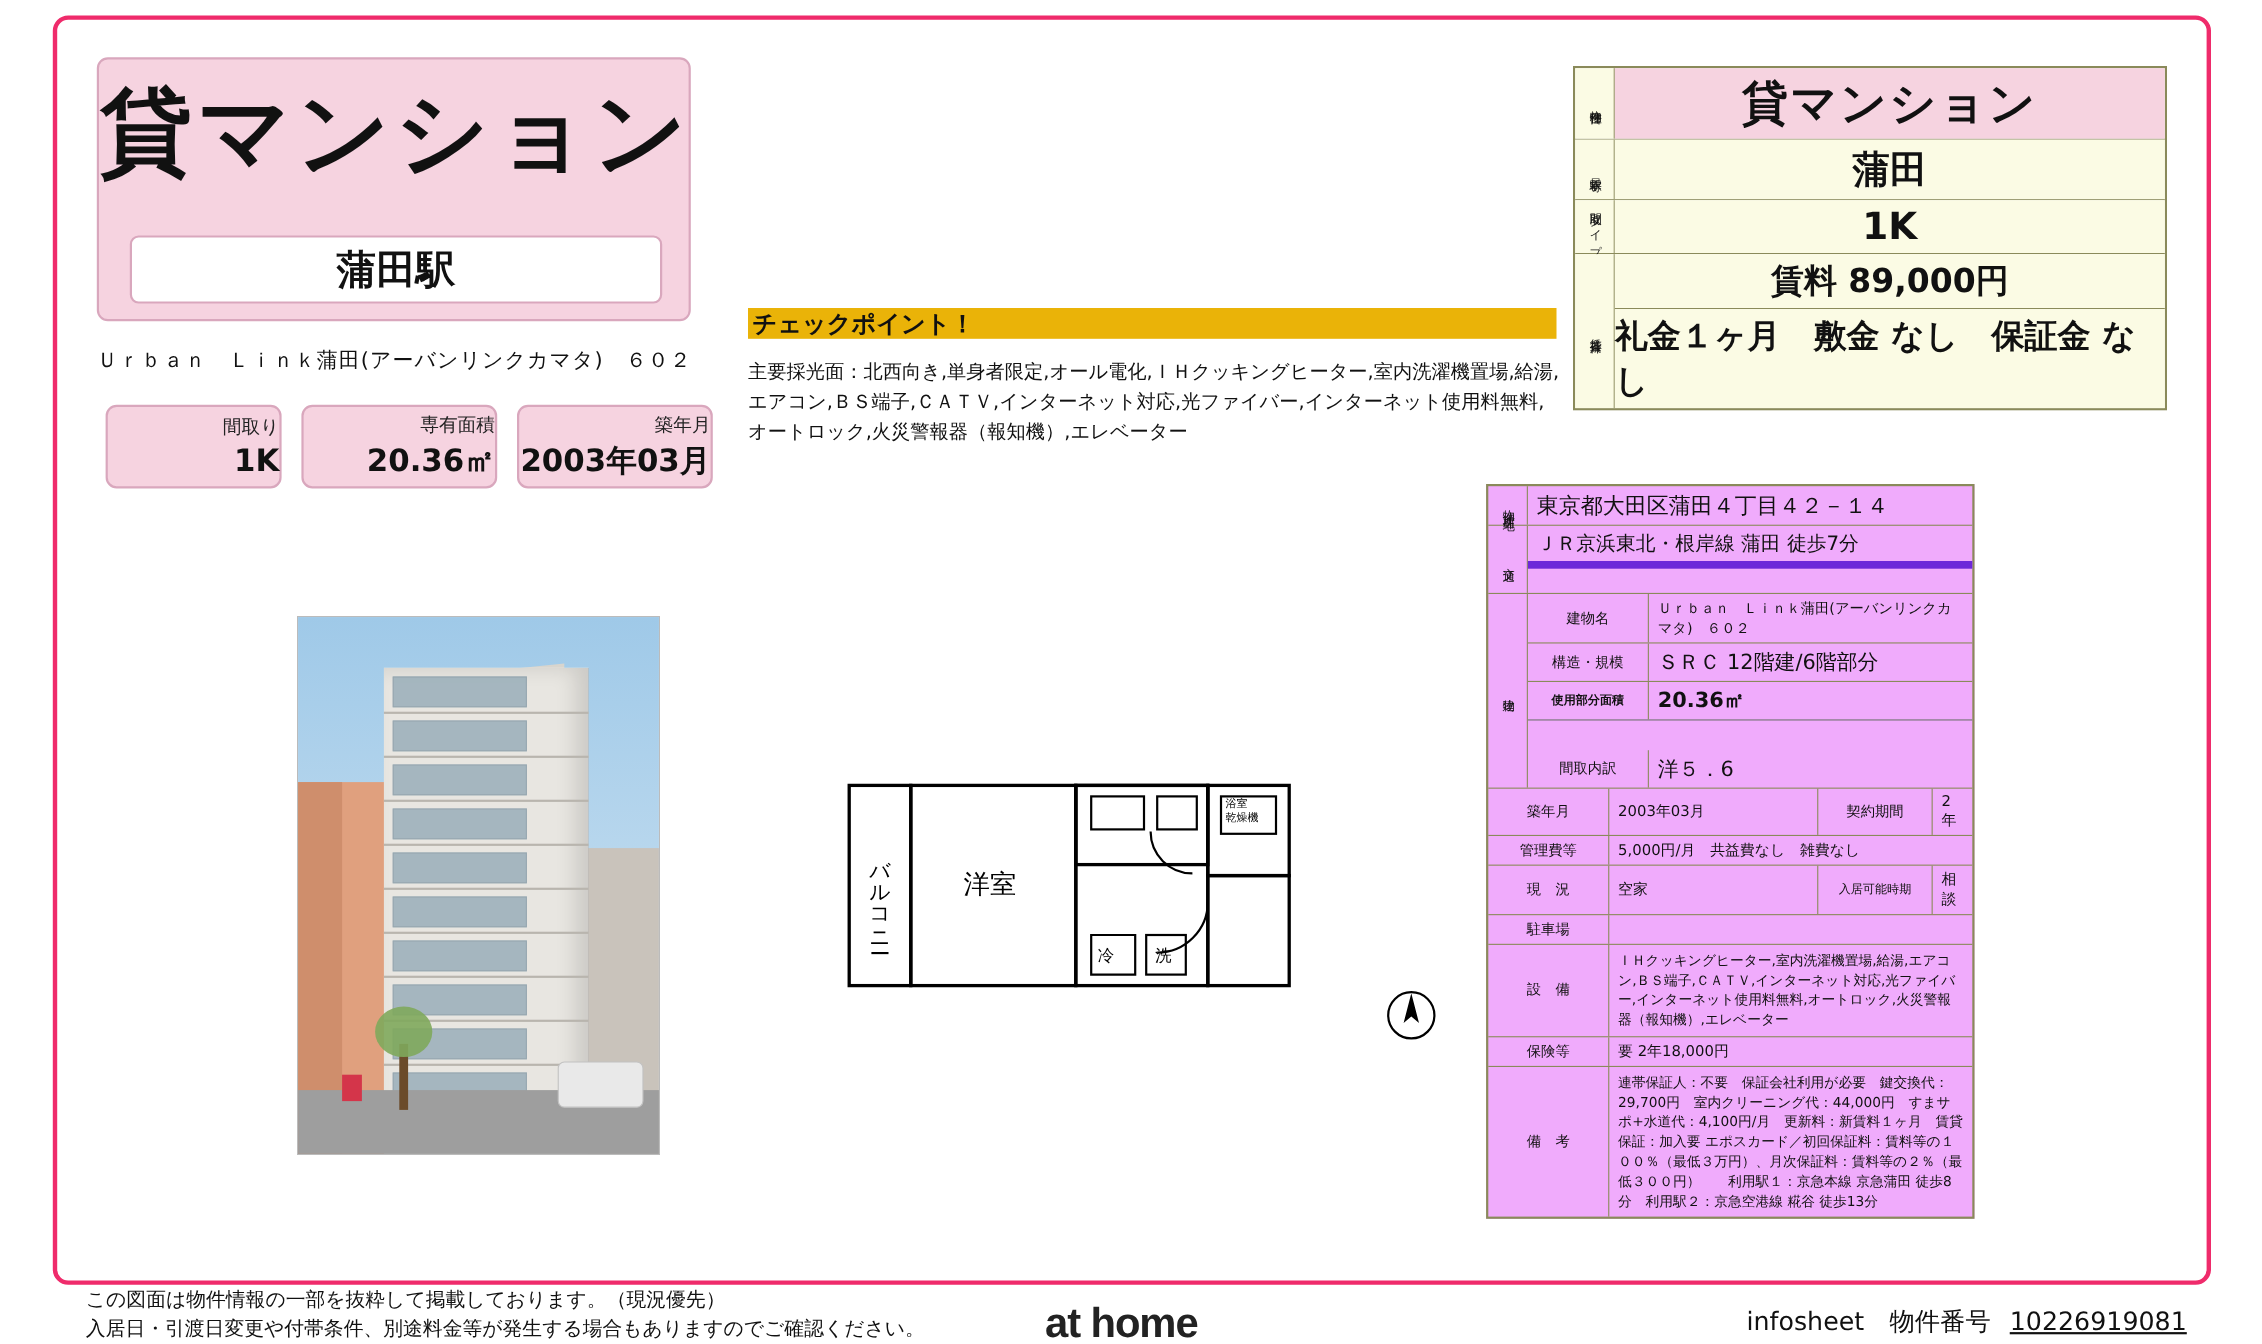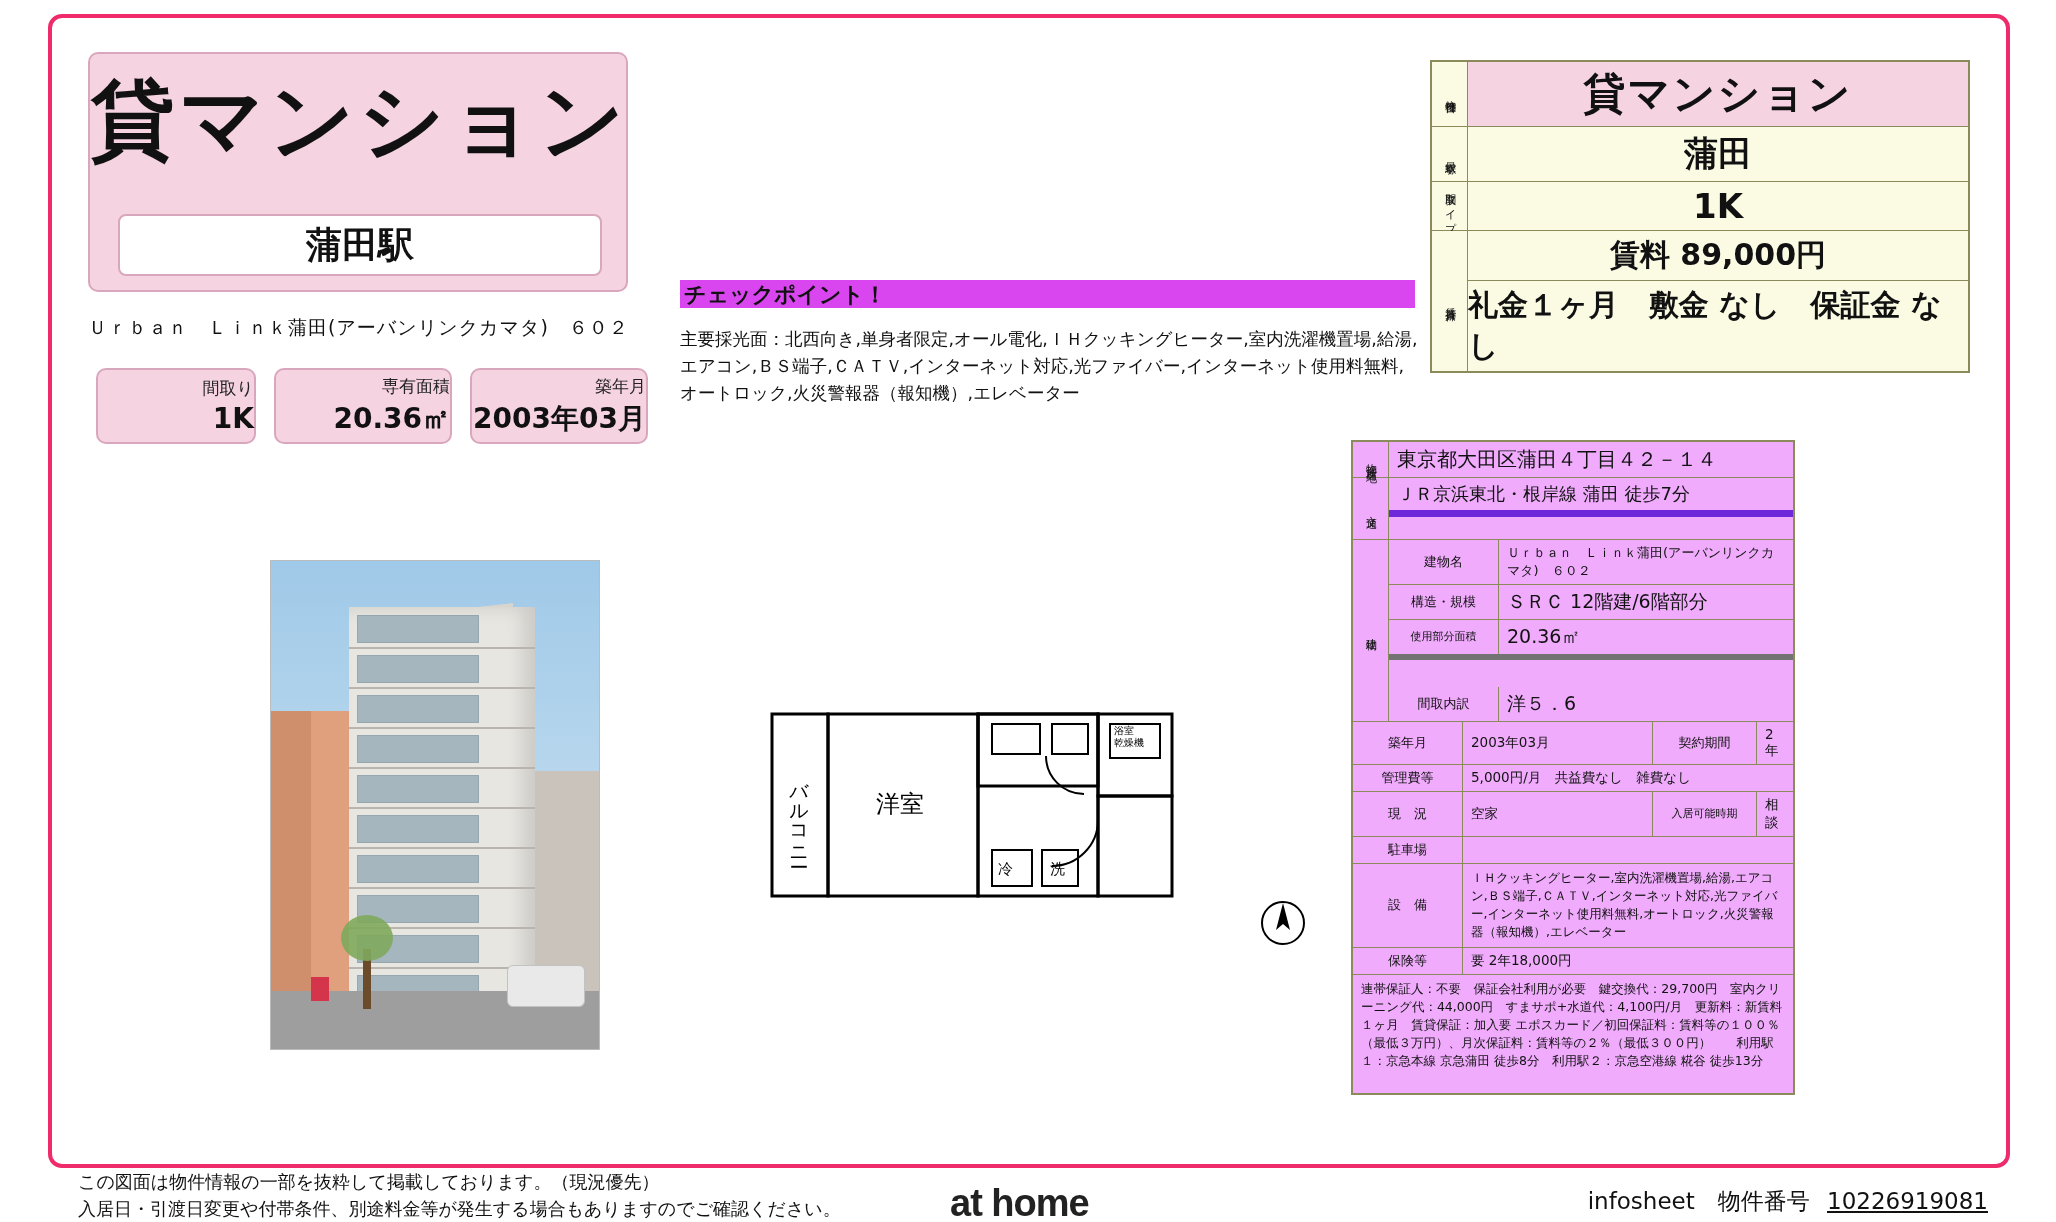--- a/index.html
+++ b/index.html
@@ -45,21 +45,21 @@
     border-radius:10px;box-sizing:border-box;
     display:flex;flex-direction:column;align-items:flex-end;justify-content:center;
     font-family:"DejaVu Sans",sans-serif;
   }
   .spec-cell .lbl{font-size:17px;color:#222;}
   .spec-cell .val{font-size:28px;font-weight:bold;color:#111;margin-top:2px;}
   .spec-cell.wide{width:178px;}
   
   .cp-title{
     position:absolute;left:680px;top:280px;width:735px;height:28px;
-    background:#d946ef;font-size:22px;font-weight:bold;color:#111;
+    background:#eab308;font-size:22px;font-weight:bold;color:#111;
     font-family:"DejaVu Sans",sans-serif;padding-left:4px;box-sizing:border-box;
   }
   .cp-body{
     position:absolute;left:680px;top:326px;width:740px;
     font-size:17.5px;line-height:1.55;color:#111;
     font-family:"DejaVu Sans",sans-serif;
   }
   
   .photo{
     position:absolute;left:270px;top:560px;width:330px;height:490px;
@@ -298,21 +298,21 @@
     <div class="lv" style="min-height:130px">建物</div>
     <div style="flex:1">
       <div style="display:flex;border-bottom:1px solid #8a8a5a;">
         <div class="lh w110">建物名</div>
         <div class="v" style="font-size:13px">Ｕｒｂａｎ　Ｌｉｎｋ蒲田(アーバンリンクカマタ)　６０２</div>
       </div>
       <div style="display:flex;border-bottom:1px solid #8a8a5a;">
         <div class="lh w110">構造・規模</div>
         <div class="v">ＳＲＣ 12階建/6階部分</div>
       </div>
-      <div style="display:flex;border-bottom:6px solid #737373;">
+      <div style="display:flex;border-bottom:1px solid #737373;font-weight:bold;">
         <div class="lh w110" style="font-size:11px;line-height:1.15;text-align:center">使用部分面積</div>
         <div class="v">20.36㎡</div>
       </div>
       <div style="display:flex;margin-top:27px;">
         <div class="lh w110">間取内訳</div>
         <div class="v">洋５．6</div>
       </div>
     </div>
   </div>
 
@@ -344,20 +344,21 @@
     <div class="lh w110">設　備</div>
     <div class="v xs">ＩＨクッキングヒーター,室内洗濯機置場,給湯,エアコン,ＢＳ端子,ＣＡＴＶ,インターネット対応,光ファイバー,インターネット使用料無料,オートロック,火災警報器（報知機）,エレベーター</div>
   </div>
 
   <div class="r">
     <div class="lh w110">保険等</div>
     <div class="v sm">要 2年18,000円</div>
   </div>
 
   <div class="r">
+    <div class="lh w110">備　考</div>
     <div class="v xs" style="min-height:118px">連帯保証人：不要　保証会社利用が必要　鍵交換代：29,700円　室内クリーニング代：44,000円　すまサポ+水道代：4,100円/月　更新料：新賃料１ヶ月　賃貸保証：加入要 エポスカード／初回保証料：賃料等の１００％（最低３万円）、月次保証料：賃料等の２％（最低３００円）　　利用駅１：京急本線 京急蒲田 徒歩8分　利用駅２：京急空港線 糀谷 徒歩13分</div>
   </div>
 </div>
 
 <div class="foot-l">
   <span>この図面は物件情報の一部を抜粋して掲載しております。（現況優先）</span>
   <span class="l2">入居日・引渡日変更や付帯条件、別途料金等が発生する場合もありますのでご確認ください。</span>
 </div>
 <div class="athome">
   <span>at home</span>

